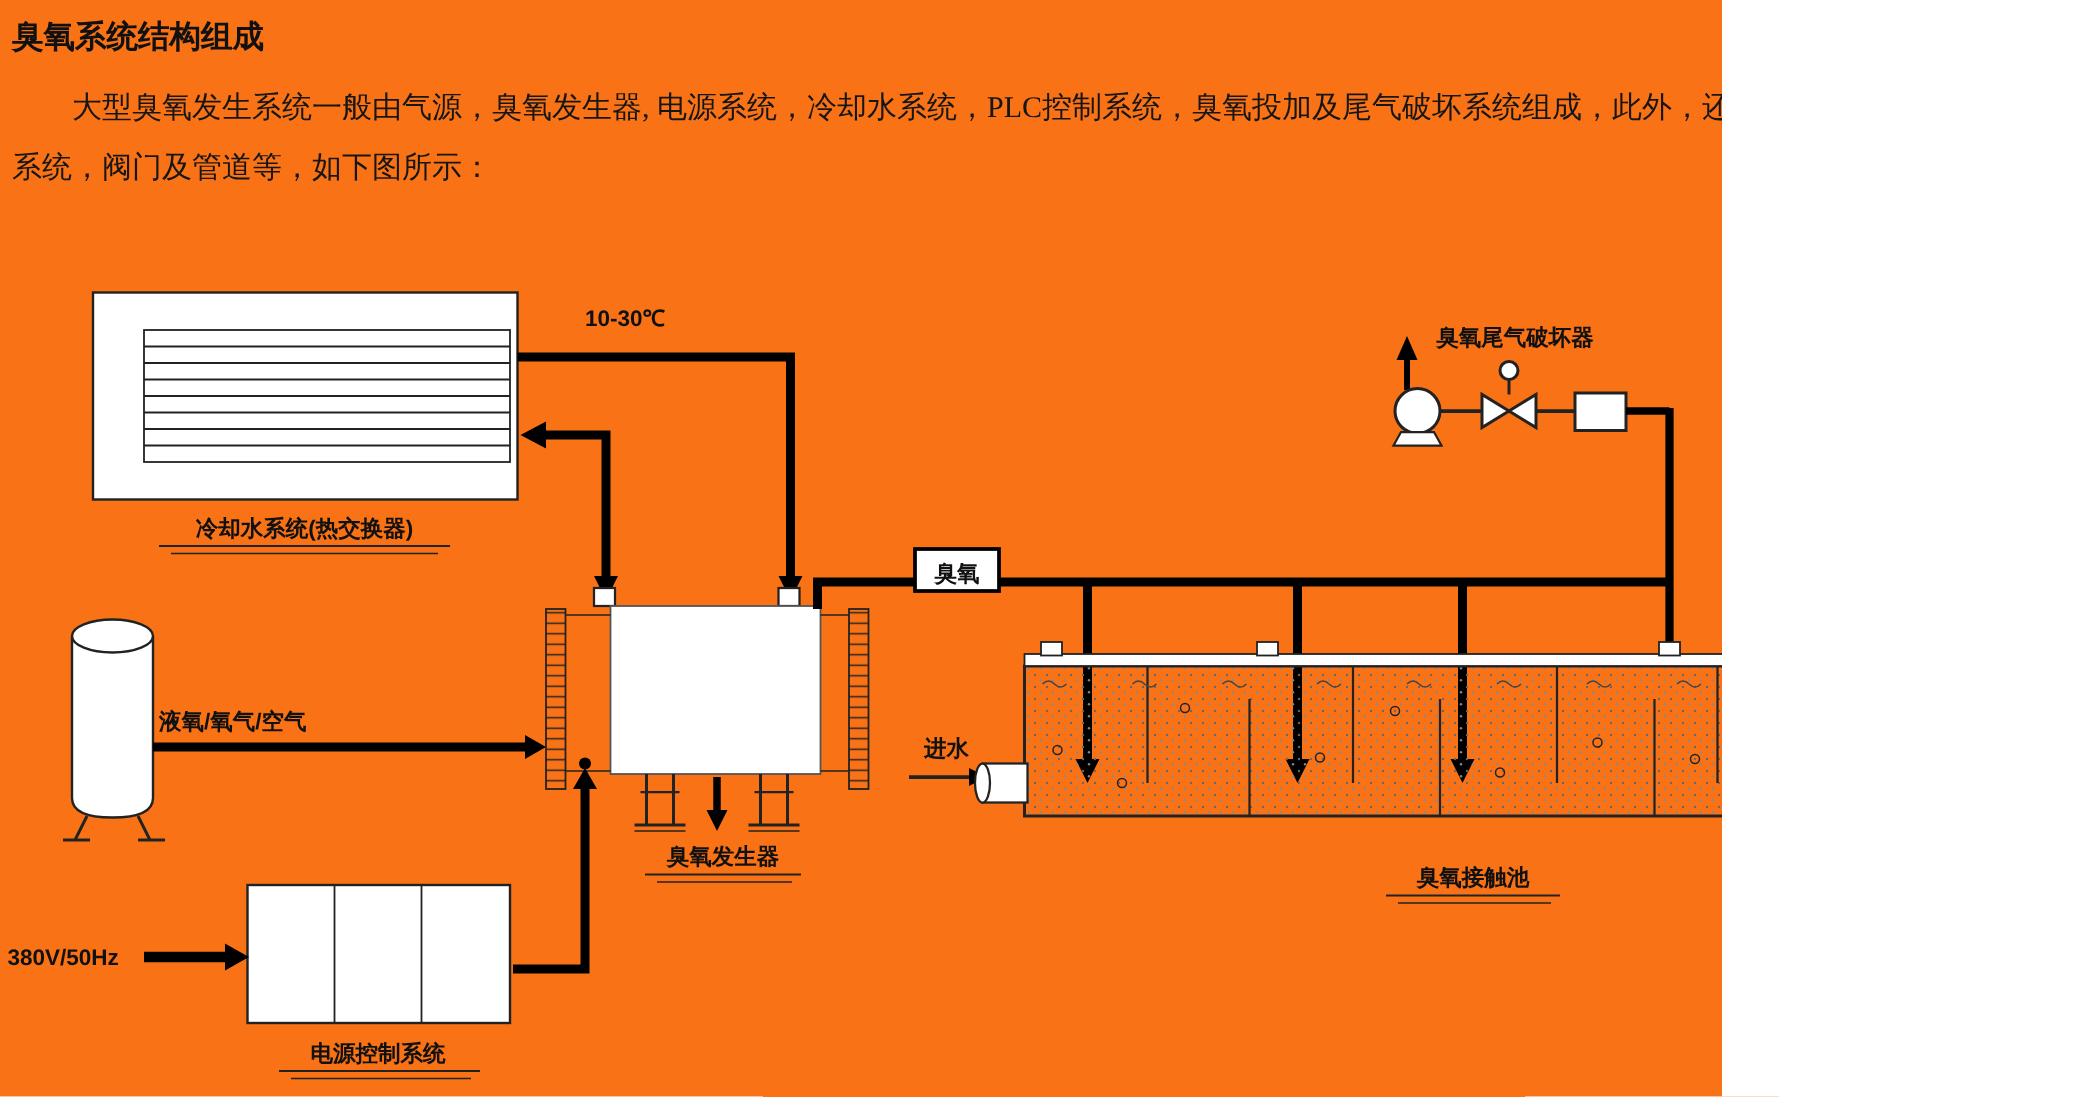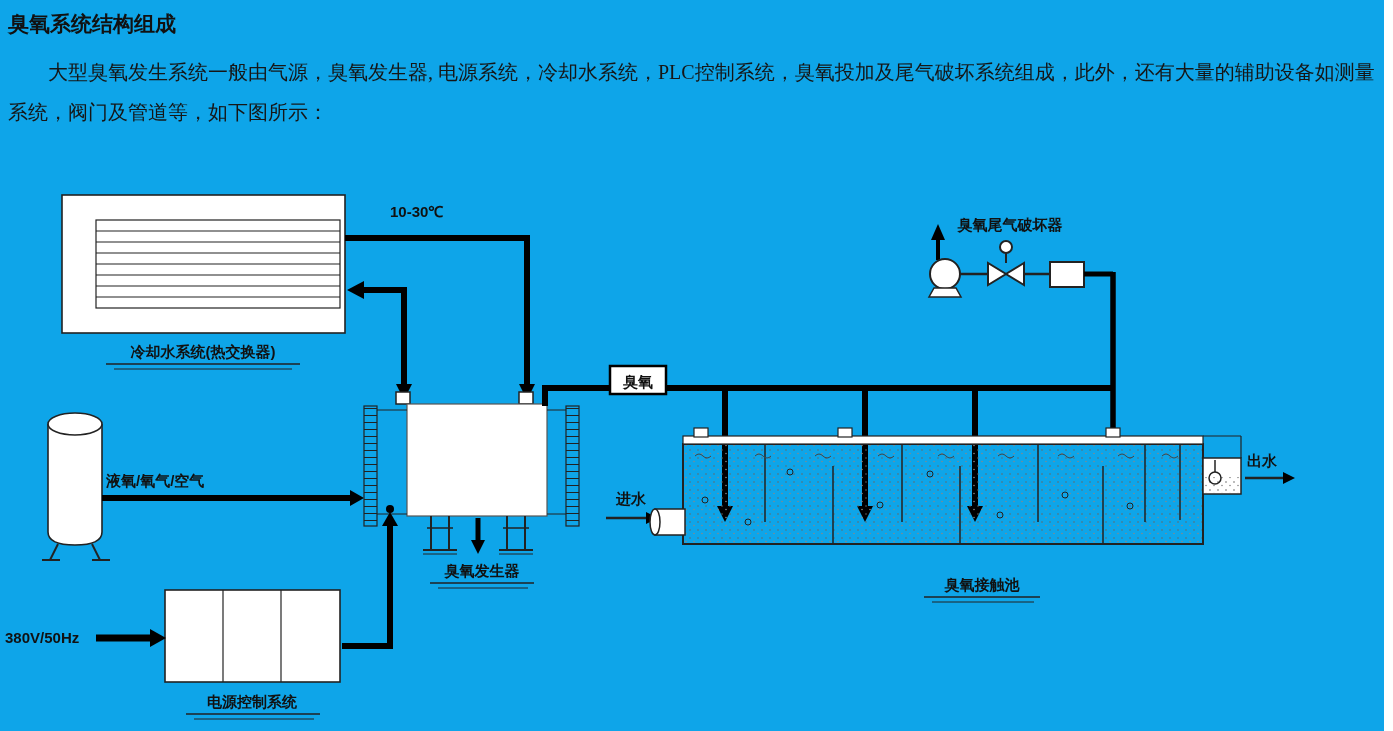--- a/index.html
+++ b/index.html
@@ -1,16 +1,16 @@
 <!DOCTYPE html>
 <html><head>
 <meta charset="utf-8">
 <style>
   html,body{margin:0;padding:0;background:#ffffff;}
-  .page{position:relative;width:1384px;height:731px;background:#0ea5e9;overflow:hidden;
+  .page{position:relative;width:1148px;height:731px;background:#f97316;overflow:hidden;
         font-family:"Liberation Serif", serif;color:#1c1c1c;}
   .doc-title{position:absolute;left:8px;top:10px;font-family:"Liberation Sans",sans-serif;
              font-weight:700;font-size:21px;color:#111;}
   .doc-body{position:absolute;left:8px;top:52px;width:1378px;font-size:20px;line-height:40px;
             text-indent:2em;color:#161616;}
   svg.diagram{position:absolute;left:0;top:160px;}
   svg text{font-family:"Liberation Sans",sans-serif;font-weight:700;font-size:15px;fill:#111;}
   svg .thin{stroke:#222;fill:none;}
   svg .pipe{stroke:#000;fill:none;}
 </style>

